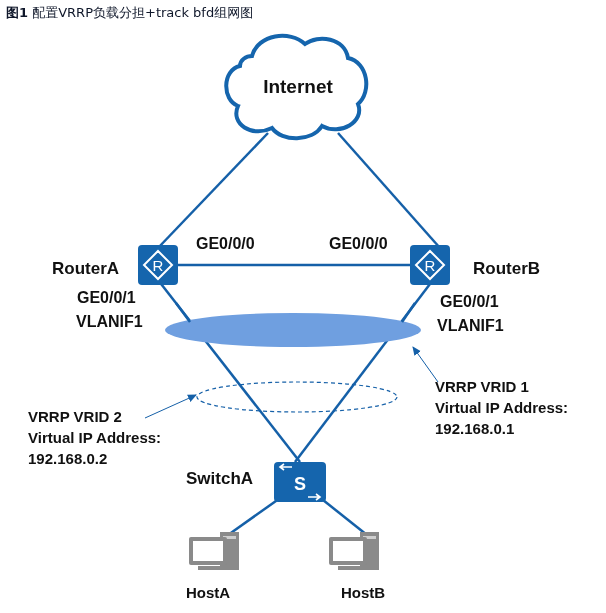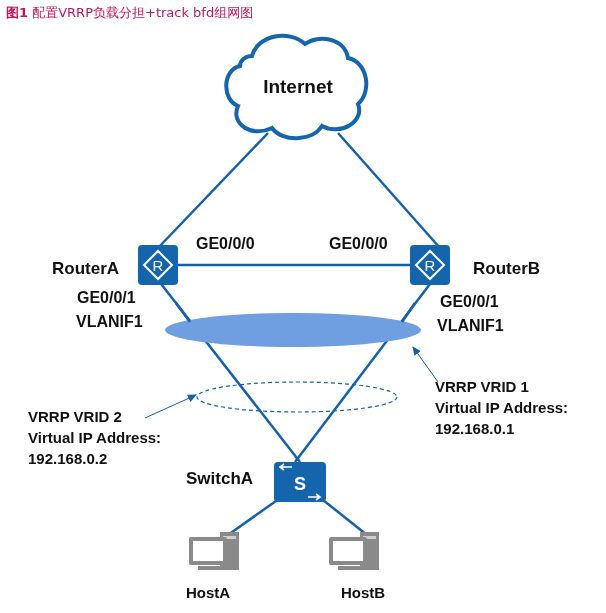--- a/index.html
+++ b/index.html
@@ -1,17 +1,17 @@
 <!DOCTYPE html>
 <html><head>
 <meta charset="utf-8">
 <style>
   html, body { margin: 0; padding: 0; background: #ffffff; }
   body { width: 606px; height: 613px; position: relative; overflow: hidden; font-family: "Liberation Sans", sans-serif; }
-  .caption { position: absolute; left: 6px; top: 4px; font-size: 13px; color: #be185d; font-family: "DejaVu Sans", sans-serif; }
+  .caption { position: absolute; left: 6px; top: 4px; font-size: 13px; color: #0f172a; font-family: "DejaVu Sans", sans-serif; }
   .caption b { font-weight: bold; }
   svg { position: absolute; left: 0; top: 0; }
   .lbl { font-family: "Liberation Sans", sans-serif; font-weight: bold; fill: #111; }
 </style>
 </head>
 <body>
 
 <div class="caption">
   <b>图1</b>
   <span>配置VRRP负载分担+track bfd组网图</span>

